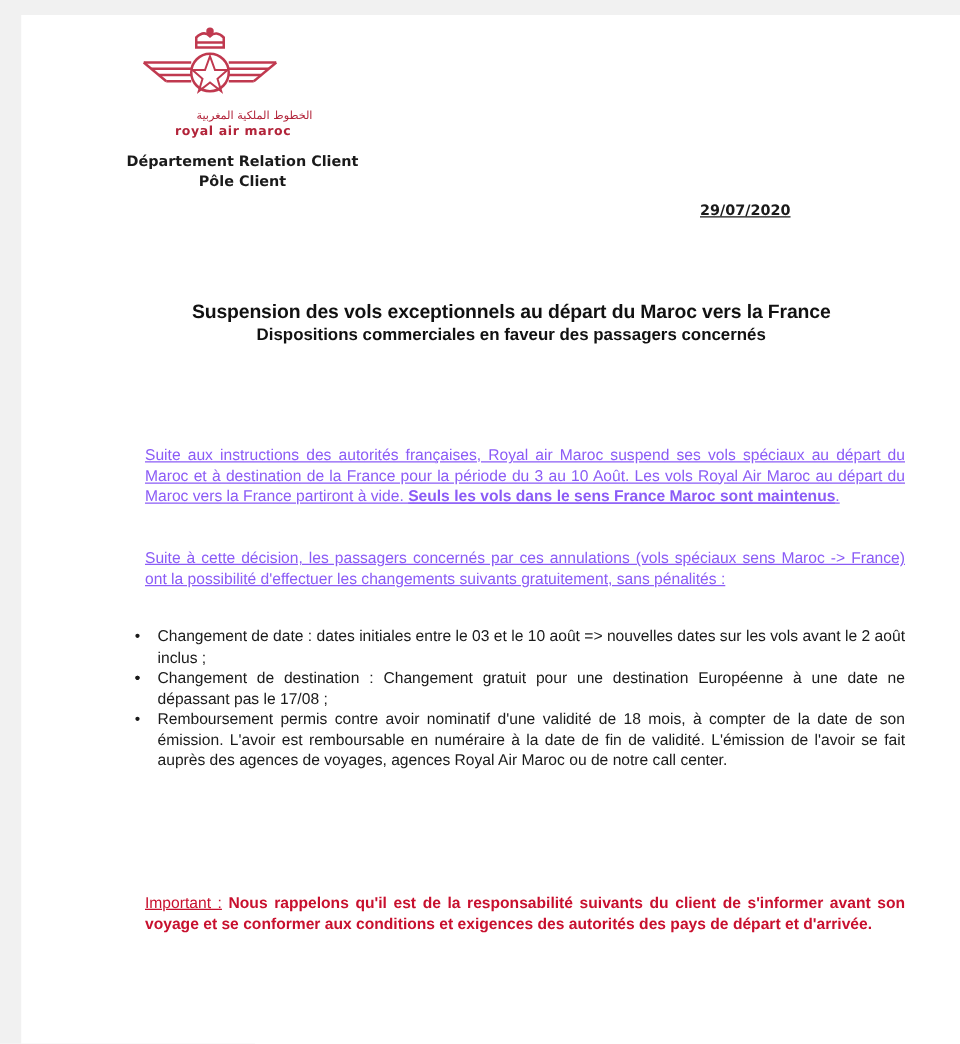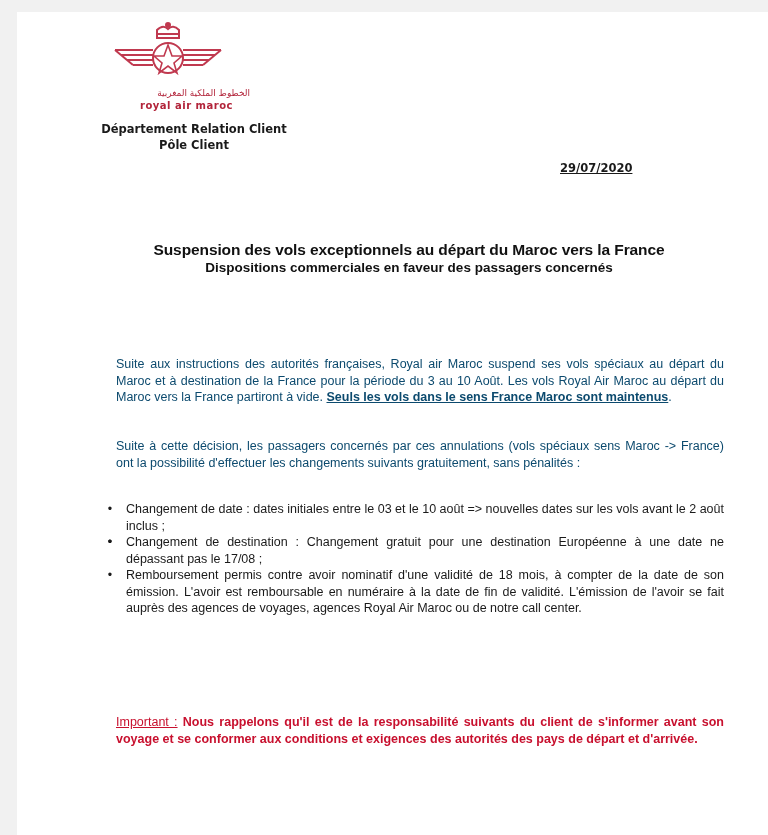--- a/index.html
+++ b/index.html
@@ -44,22 +44,23 @@
       margin: 0; font-size: 15.5px; font-weight: bold; color: #111;
       letter-spacing: -0.1px; line-height: 19px;
       position: relative; left: 23px;
     }
     .title h2 {
       margin: 0; font-size: 13.5px; font-weight: bold; color: #111;
       line-height: 17px; position: relative; left: 23px;
     }
     .body {
       position: absolute; left: 116px; width: 608px;
-      font-size: 12.5px; line-height: 16.5px; color: #0c4a6e;
+      font-size: 12.5px; line-height: 16.5px; color: #8b5cf6;
       text-align: justify;
+      text-decoration: underline;
     }
     .p1 { top: 356px; }
     .p2 { top: 438px; }
     .underline-bold { font-weight: bold; text-decoration: underline; }
     ul.bullets {
       position: absolute; top: 501px; left: 104px; width: 620px;
       margin: 0; padding: 0; list-style: none;
       font-size: 12.5px; line-height: 16.5px; color: #1a1a1a;
     }
     ul.bullets li {

